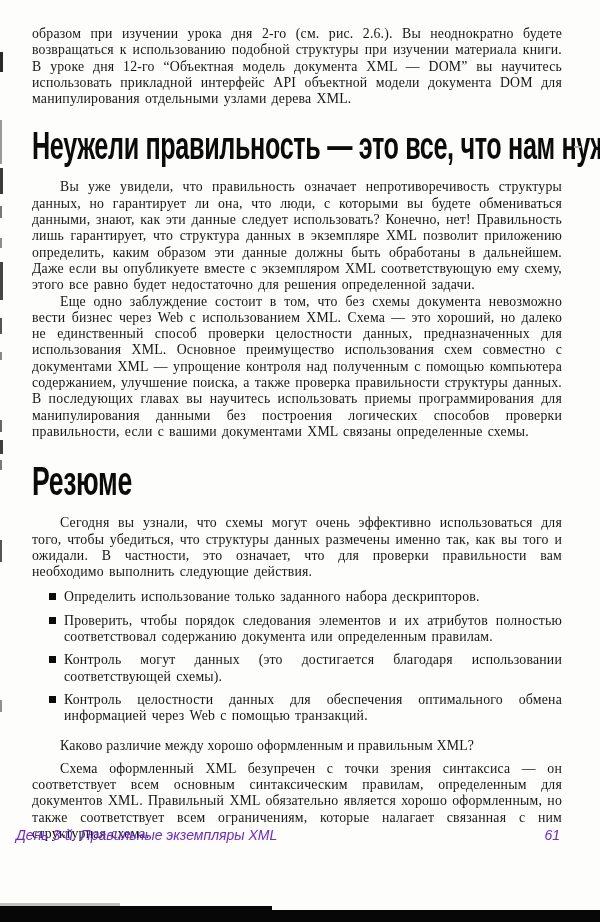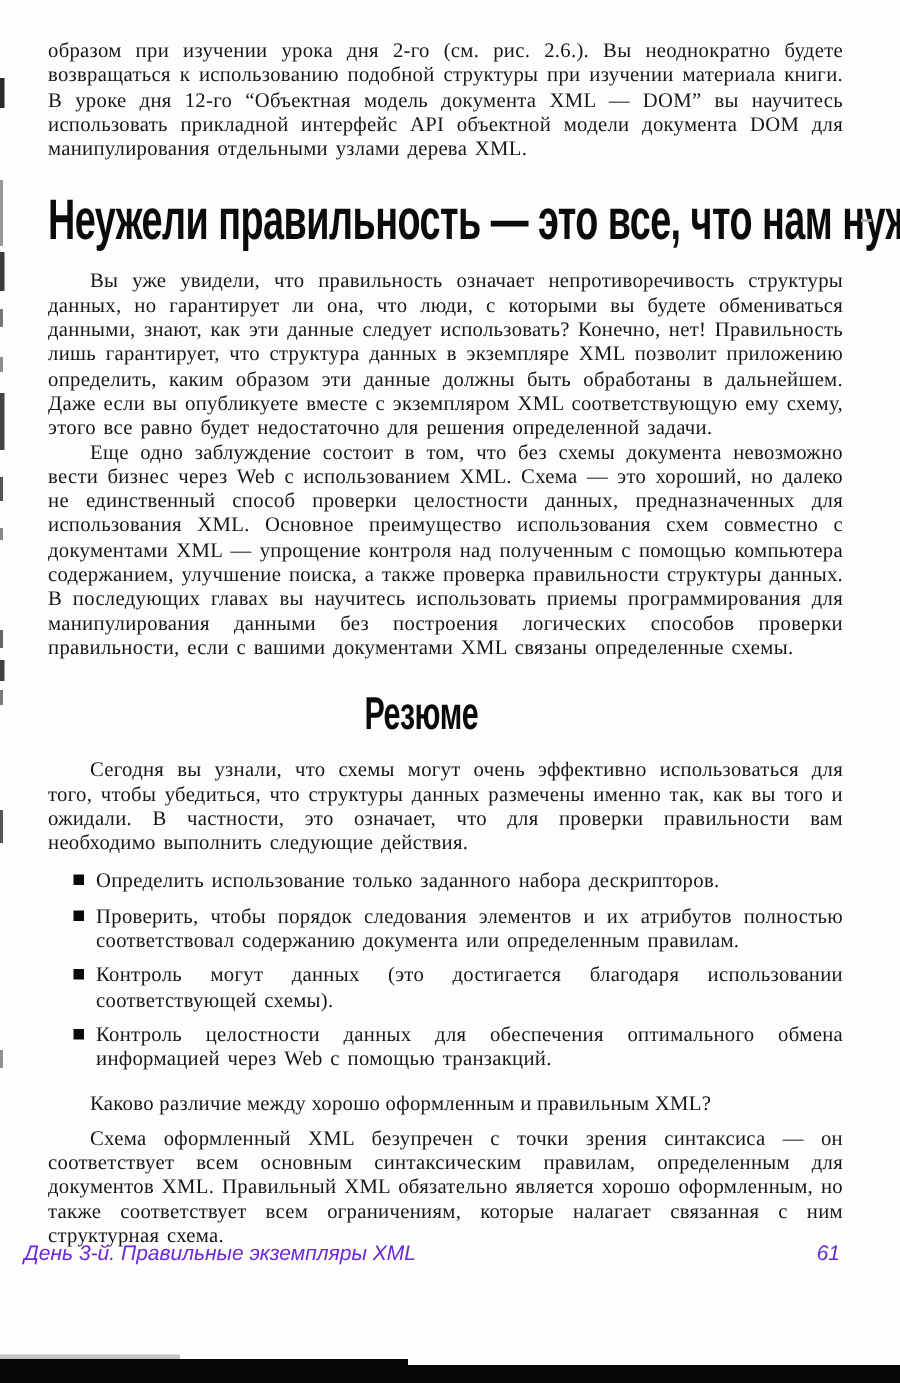--- a/index.html
+++ b/index.html
@@ -35,21 +35,21 @@
     font-weight: 900;
     color: #0b0b0b;
   }
   .hd .hd-inner {
     display: inline-block;
     transform: scale(0.70, 1.06);
     transform-origin: 0 62%;
     letter-spacing: -0.5px;
   }
   .hd1 { font-size: 36px; margin: 19px 0 11px 0; }
-  .hd2 { font-size: 29px; margin: 21px 0 11px 0; text-align: center; }
+  .hd2 { font-size: 38px; margin: 21px 0 11px 0; }
   .hd3 { font-size: 29px; margin: 21px 0 13px 0; }
   ul.bullets {
     list-style: none;
     margin: 9px 0 0 0;
     padding: 0;
   }
   ul.bullets li {
     position: relative;
     margin: 0 0 7px 0;
     padding-left: 32px;

